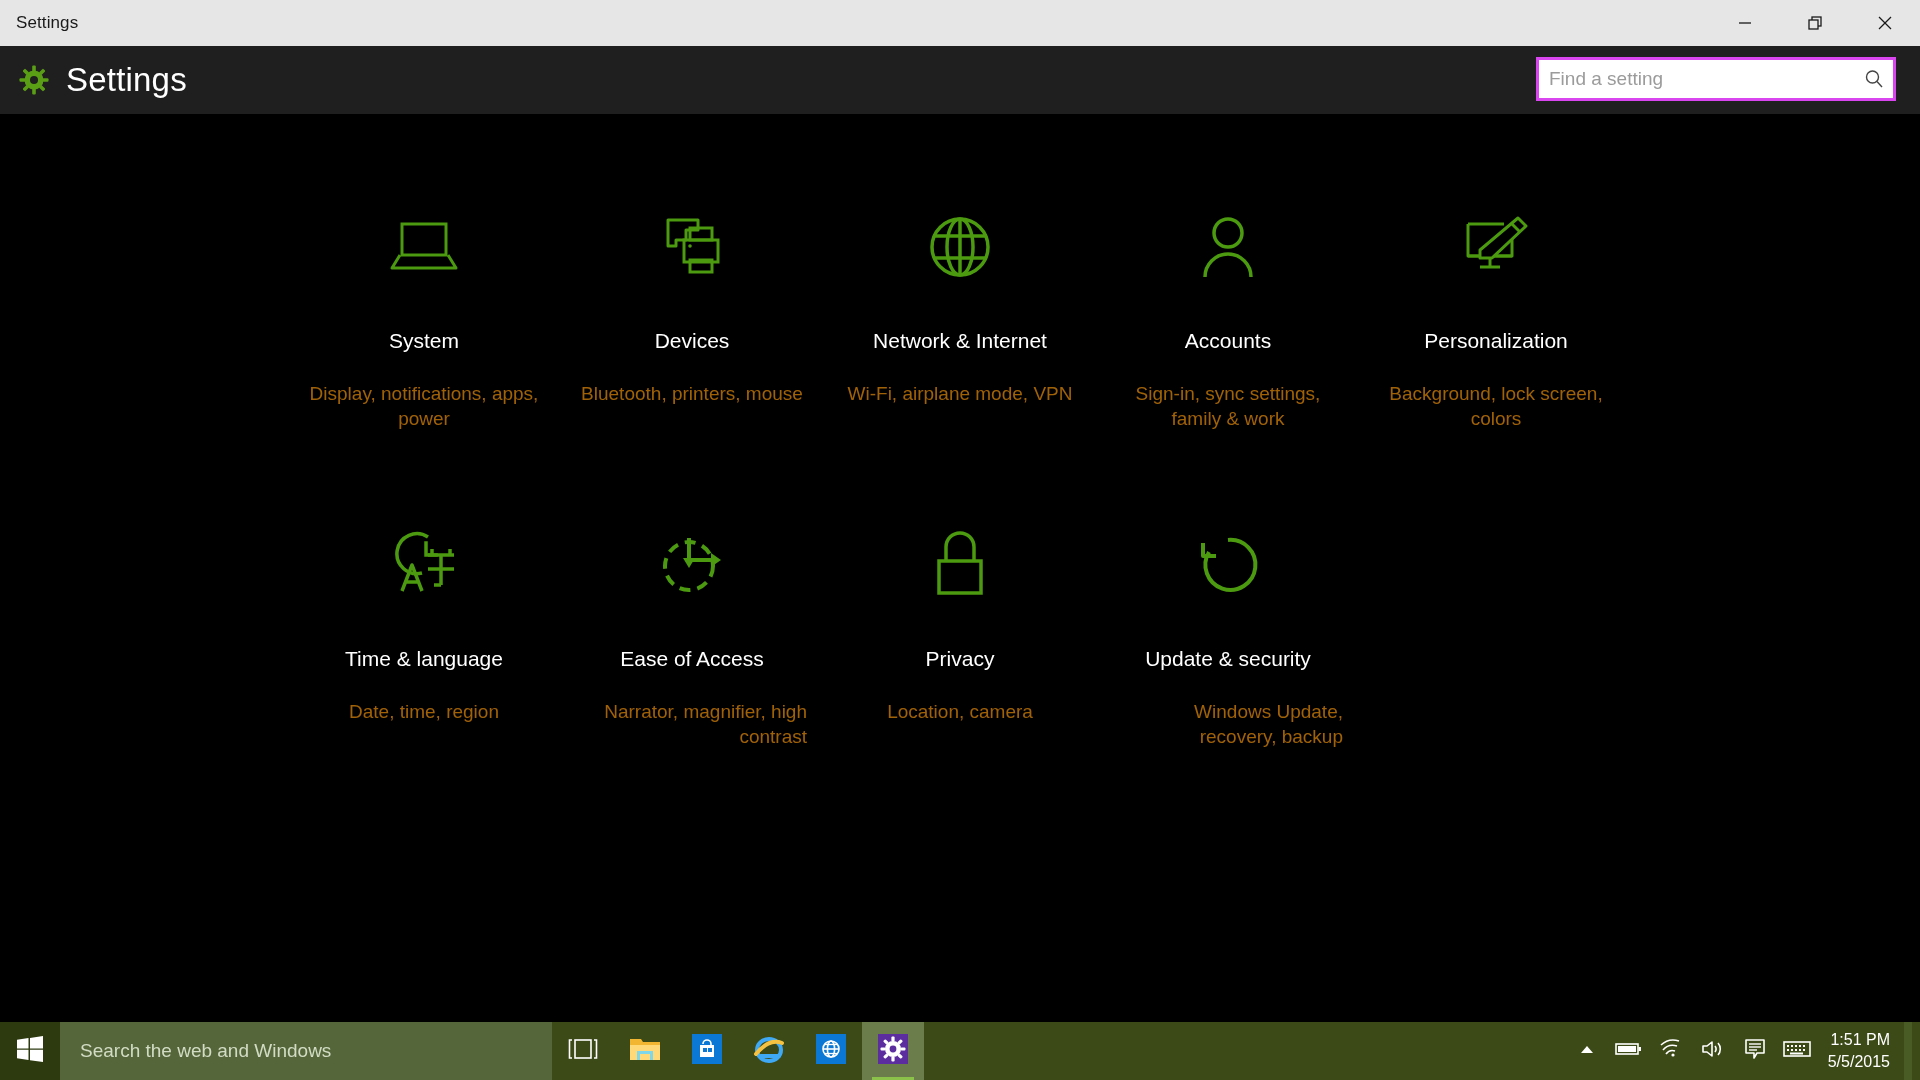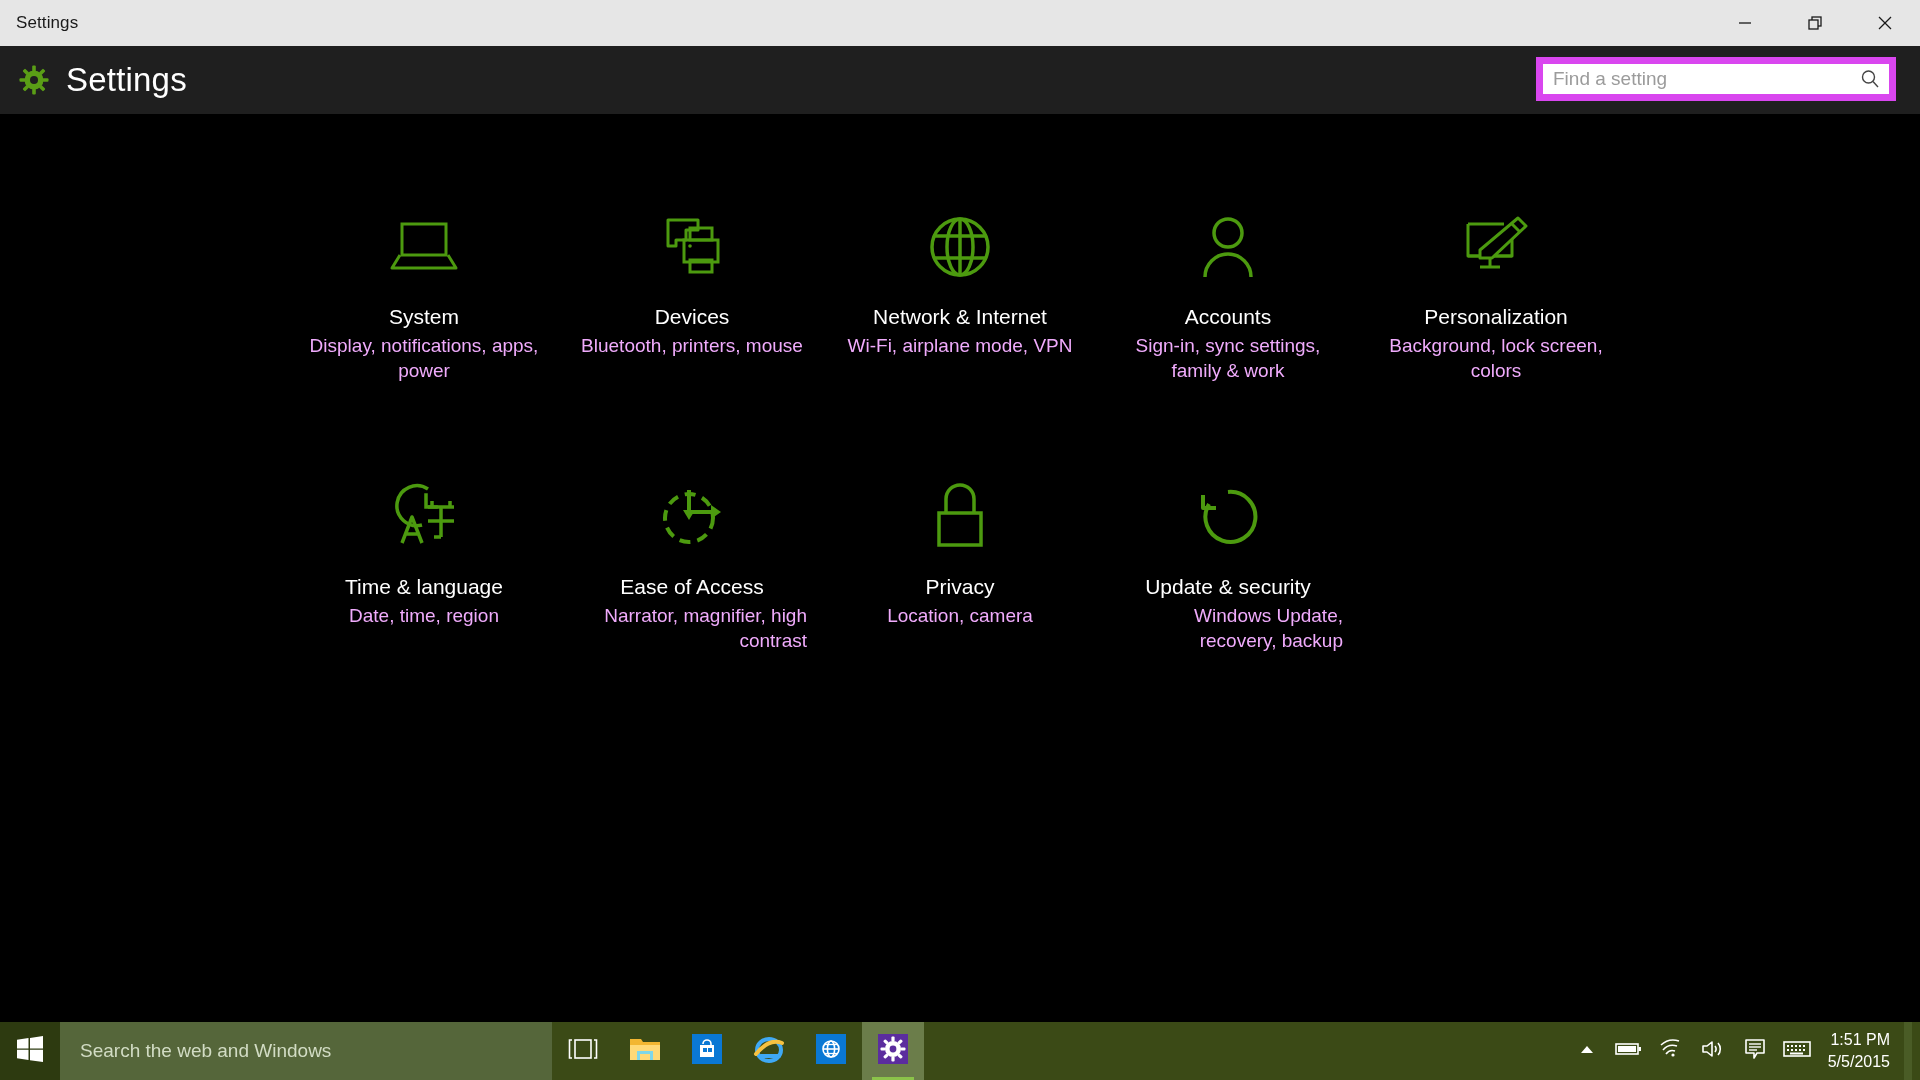--- a/index.html
+++ b/index.html
@@ -52,21 +52,21 @@
     margin-left: 16px;
     letter-spacing: .2px;
   }
   .searchbox {
     position: absolute;
     right: 24px;
     top: 11px;
     width: 360px;
     height: 44px;
     background: #ffffff;
-    border: 7px solid #d946ef;
+    border: 3px solid #d946ef;
     display: flex;
     align-items: center;
     padding: 0 8px 0 10px;
   }
   .searchbox input {
     flex: 1;
     border: none;
     outline: none;
     font-size: 19px;
     font-family: "Liberation Sans", sans-serif;
@@ -89,36 +89,37 @@
     flex-wrap: wrap;
   }
   .tile {
     width: 268px;
     padding: 24px 12px 20px;
     text-align: center;
     cursor: default;
     display: flex;
     flex-direction: column;
     align-items: center;
+    gap: 24px;
   }
   .tile-icon {
     width: 78px; height: 78px;
     margin-bottom: 18px;
     display: flex; align-items: center; justify-content: center;
   }
   .tile-title {
     font-size: 21px;
     color: #ffffff;
     font-weight: 400;
     line-height: 1.25;
     margin-bottom: 4px;
   }
   .tile-desc {
     font-size: 19px;
-    color: #f0abfc;
+    color: #a16207;
     line-height: 1.3;
     max-width: 230px;
   }
   .row2 { margin-top: 50px; text-align: right; }
 
   
   .taskbar {
     position: absolute;
     left: 0; bottom: 0;
     width: 1920px;

